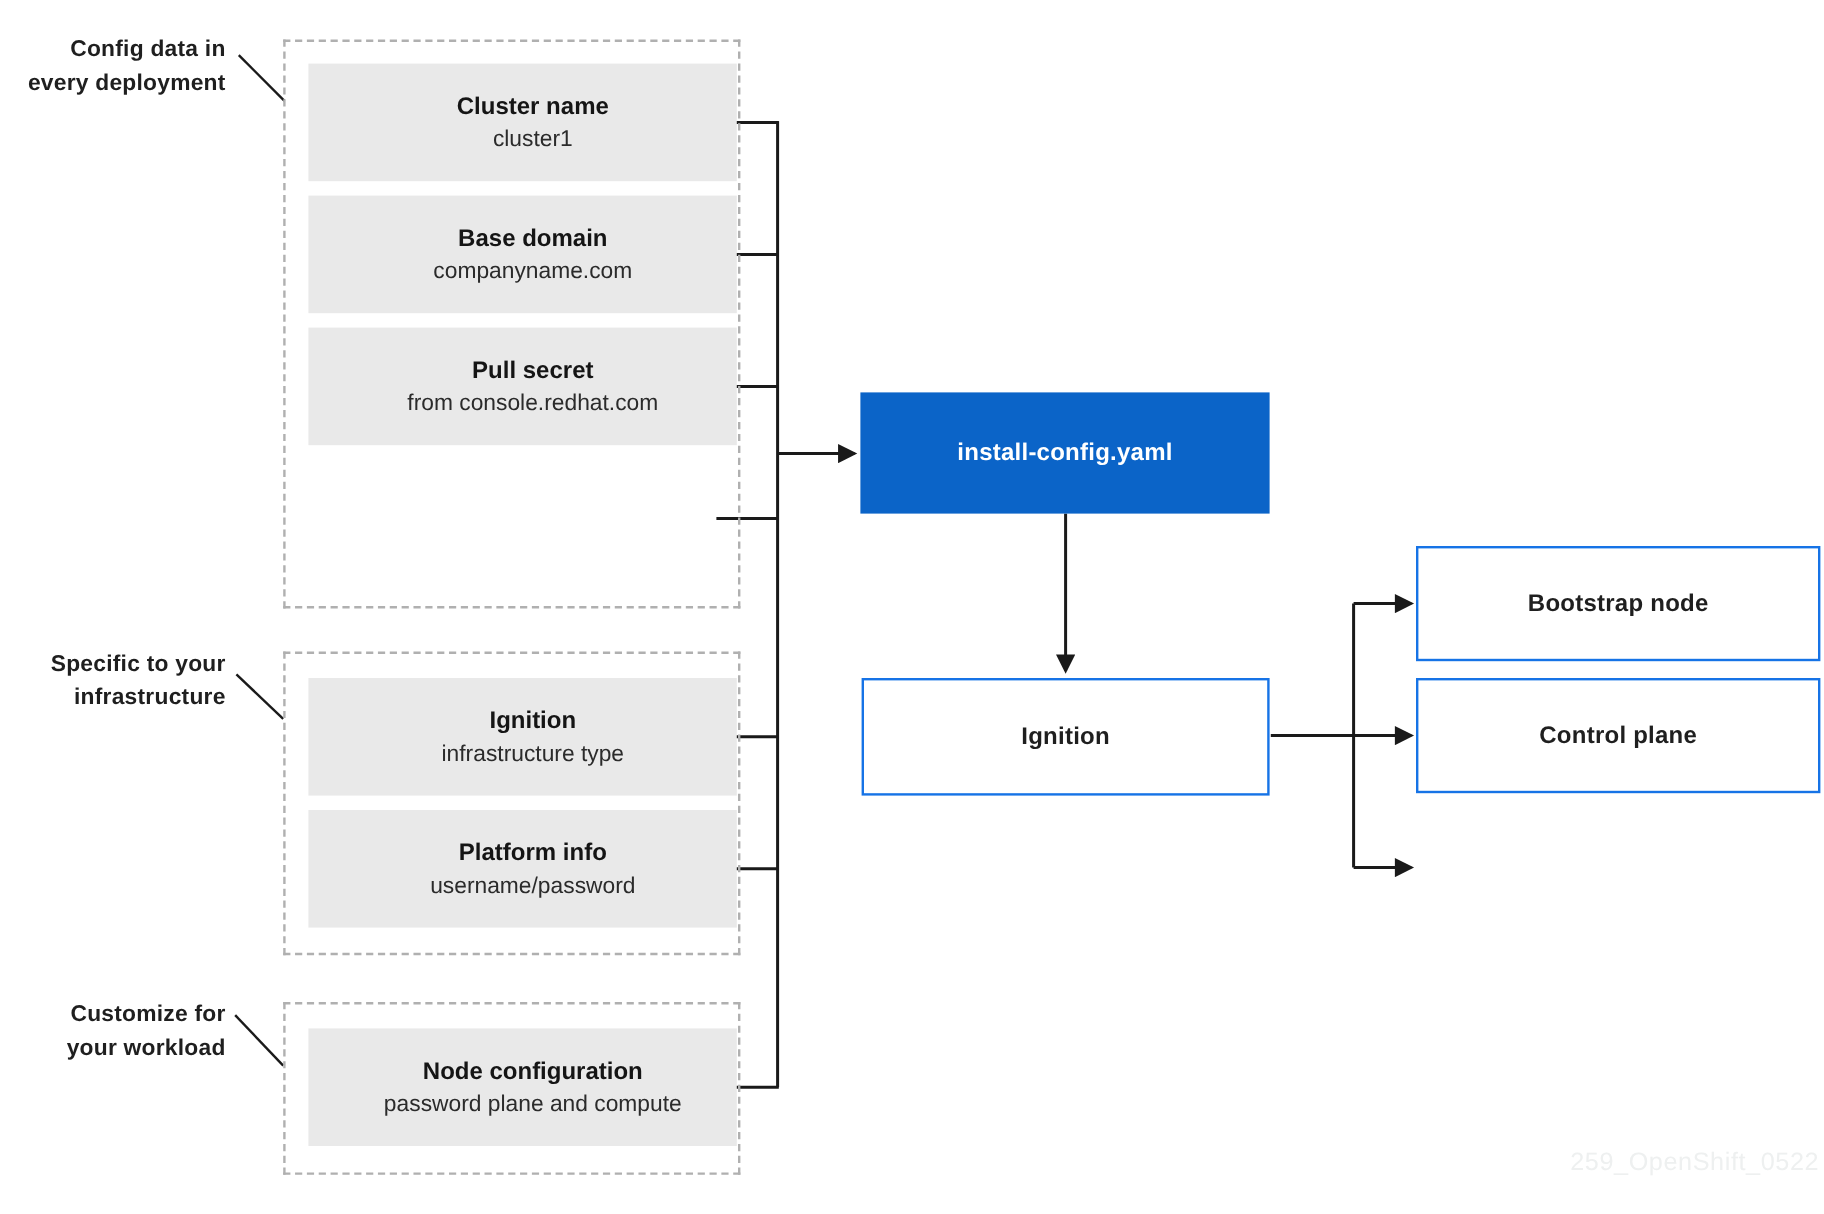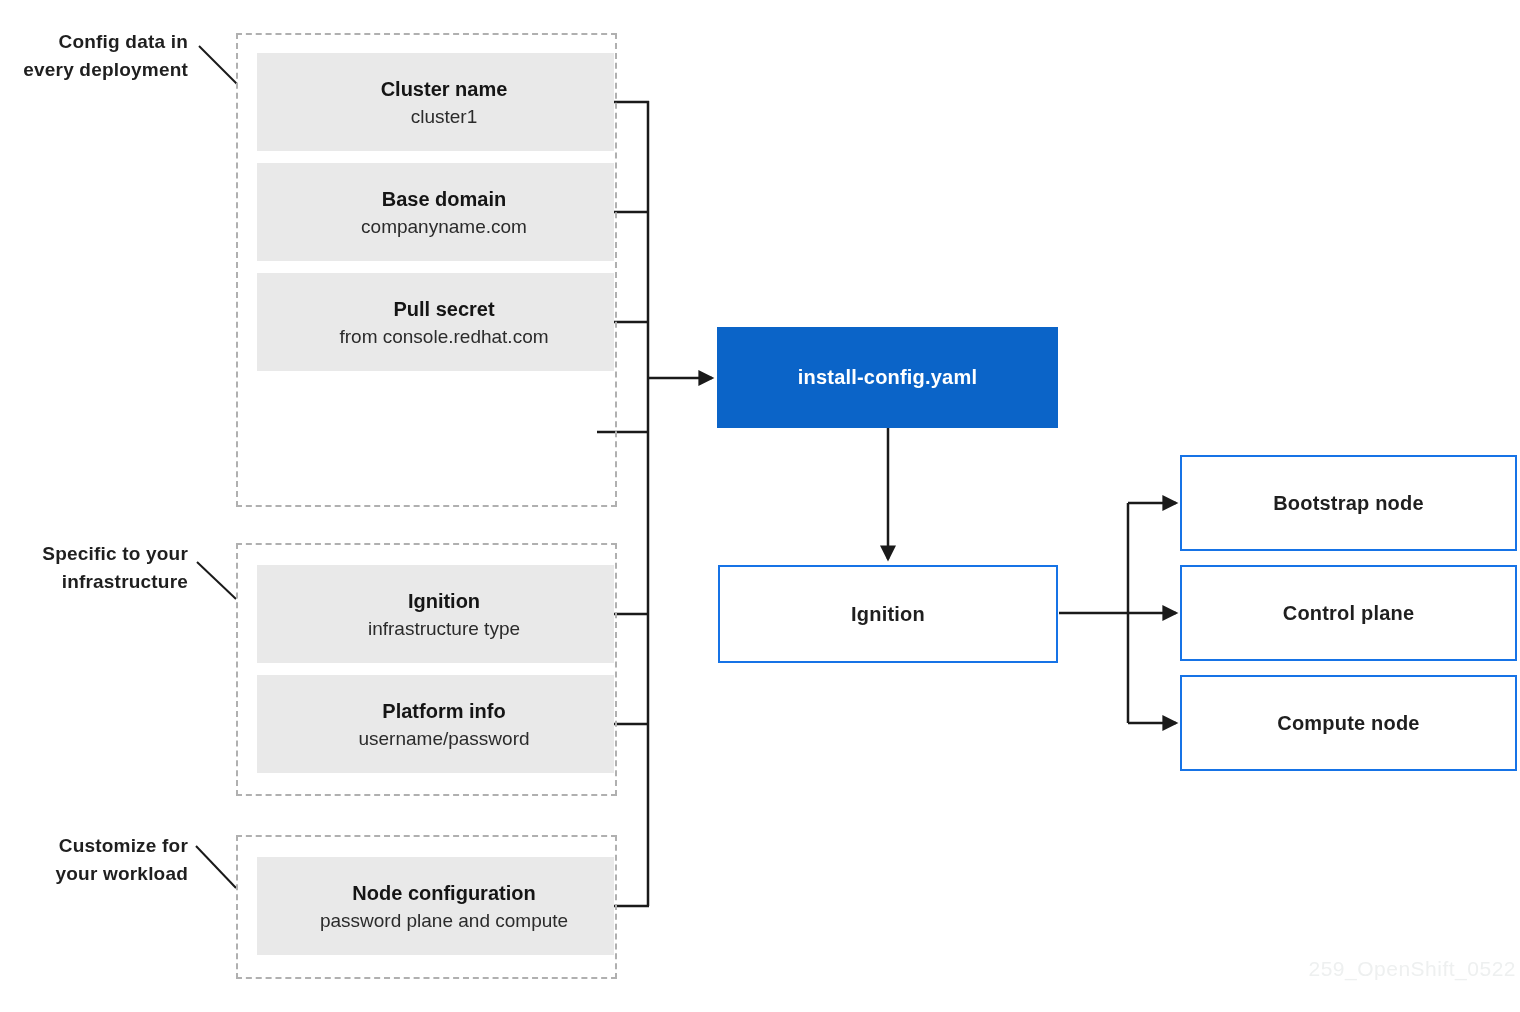--- a/index.html
+++ b/index.html
@@ -206,19 +206,16 @@
   <div class="outline-box ignition-box">
     <span>Ignition</span>
   </div>
 
   <div class="outline-box node-box" style="top:455px">
     <span>Bootstrap node</span>
   </div>
   <div class="outline-box node-box" style="top:565px">
     <span>Control plane</span>
   </div>
-  <div class="outline-box node-box" style="top:675px">
-    <span>Compute node</span>
-  </div>
 
   <div class="watermark">259_OpenShift_0522</div>
 
 </div>
 
 </body></html>

